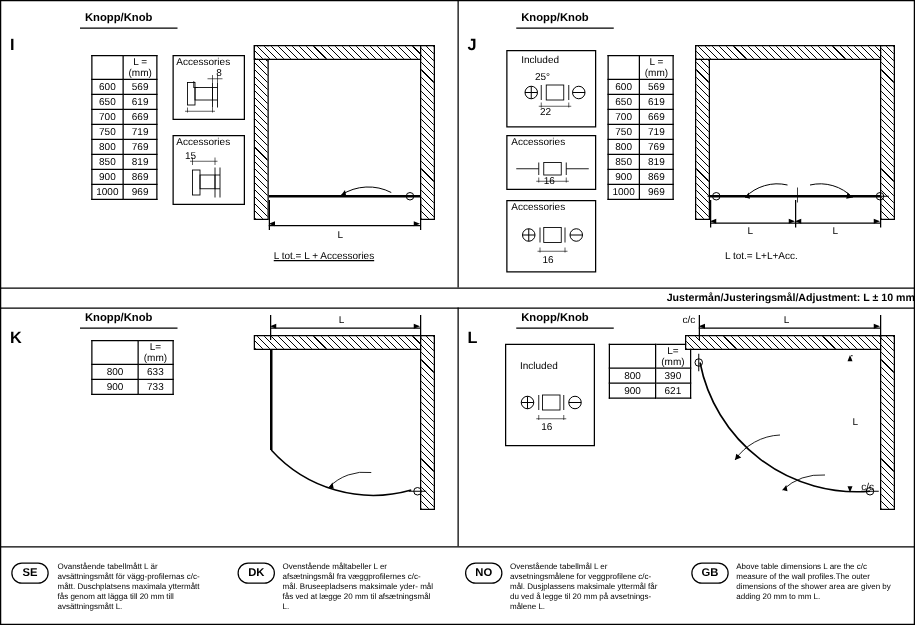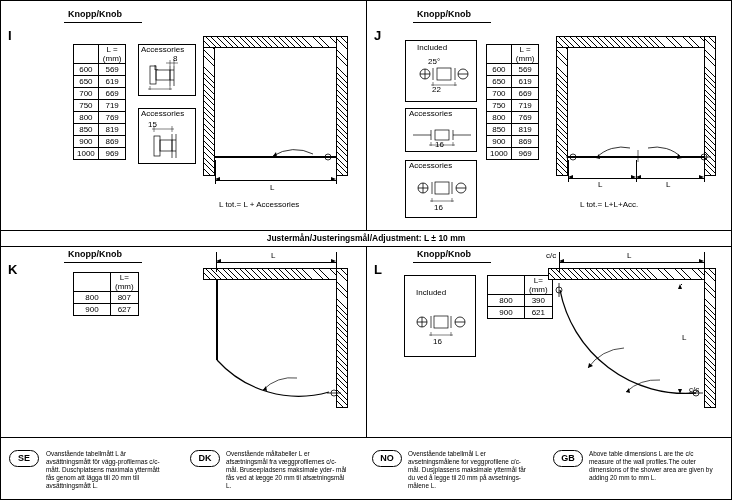--- a/index.html
+++ b/index.html
@@ -87,21 +87,21 @@
   .arrowD{bottom:0;border-top:5px solid #000;}
 
   .dimtxt{
     position:absolute;font-size:8px;background:#fff;padding:0 2px;white-space:nowrap;
   }
 
   .ext{position:absolute;background:#000;width:1px;}
 
   .adjbar{
     position:absolute;
-    text-align:center;
+    text-align:right;
     font-size:8.5px;
     font-weight:bold;
     width:100%;
   }
 
   
   .note{
     position:absolute;
     font-size:6.4px;
     line-height:8px;
@@ -234,21 +234,21 @@
   </svg>
 
   <div class="ext" style="left:215px;top:160px;height:24px;"></div>
   <div class="ext" style="left:336px;top:160px;height:24px;"></div>
   <div class="dim" style="left:215px;top:176px;width:121px;height:7px;">
     <div class="line"></div>
       <div class="arrowL"></div>
       <div class="arrowR"></div>
   </div>
   <div class="dimtxt" style="left:268px;top:183px;">L</div>
-  <div class="cap" style="left:219px;top:200px;">L tot.= L + Accessories</div>
+  <div class="cap" style="left:219px;top:200px;text-decoration:underline;">L tot.= L + Accessories</div>
 
   <div class="panel-letter" style="left:374px;top:28px;">J</div>
   <div class="knob-label" style="left:417px;top:9px;">Knopp/Knob</div>
   <div class="hline" style="left:413px;top:22px;width:78px;"></div>
 
   <div class="boxed" style="left:405px;top:40px;width:72px;height:62px;"></div>
   <div class="boxcap" style="left:417px;top:43px;">Included</div>
   <div class="cap" style="left:428px;top:57px;">25°</div>
   <svg style="left:405px;top:40px;width:72px;height:62px;" viewBox="0 0 72 62">
     <circle cx="20" cy="34" r="5" fill="none" stroke="#000" stroke-width="0.8"></circle>
@@ -385,25 +385,25 @@
       <tbody>
           <tr>
         <td class="hdr" style="height:18px;width:28px;"></td>
         <td class="hdr" style="height:18px;line-height:9px;">
           <span>L=</span><br>
           <span>(mm)</span>
         </td>
       </tr>
       <tr>
             <td>800</td>
-            <td>807</td>
+            <td>633</td>
           </tr>
       <tr>
             <td>900</td>
-            <td>627</td>
+            <td>733</td>
           </tr>
     </tbody>
       </table>
   </div>
 
   <div class="wall" style="left:203px;top:268px;width:145px;height:12px;"></div>
   <div class="wall" style="left:336px;top:268px;width:12px;height:140px;"></div>
   <div class="glass" style="left:216px;top:280px;width:2px;height:80px;"></div>
   <svg style="left:203px;top:268px;width:150px;height:145px;" viewBox="0 0 150 145">
     <path d="M14 92 A 110 110 0 0 0 126 124" fill="none" stroke="#000" stroke-width="1.2"></path>

